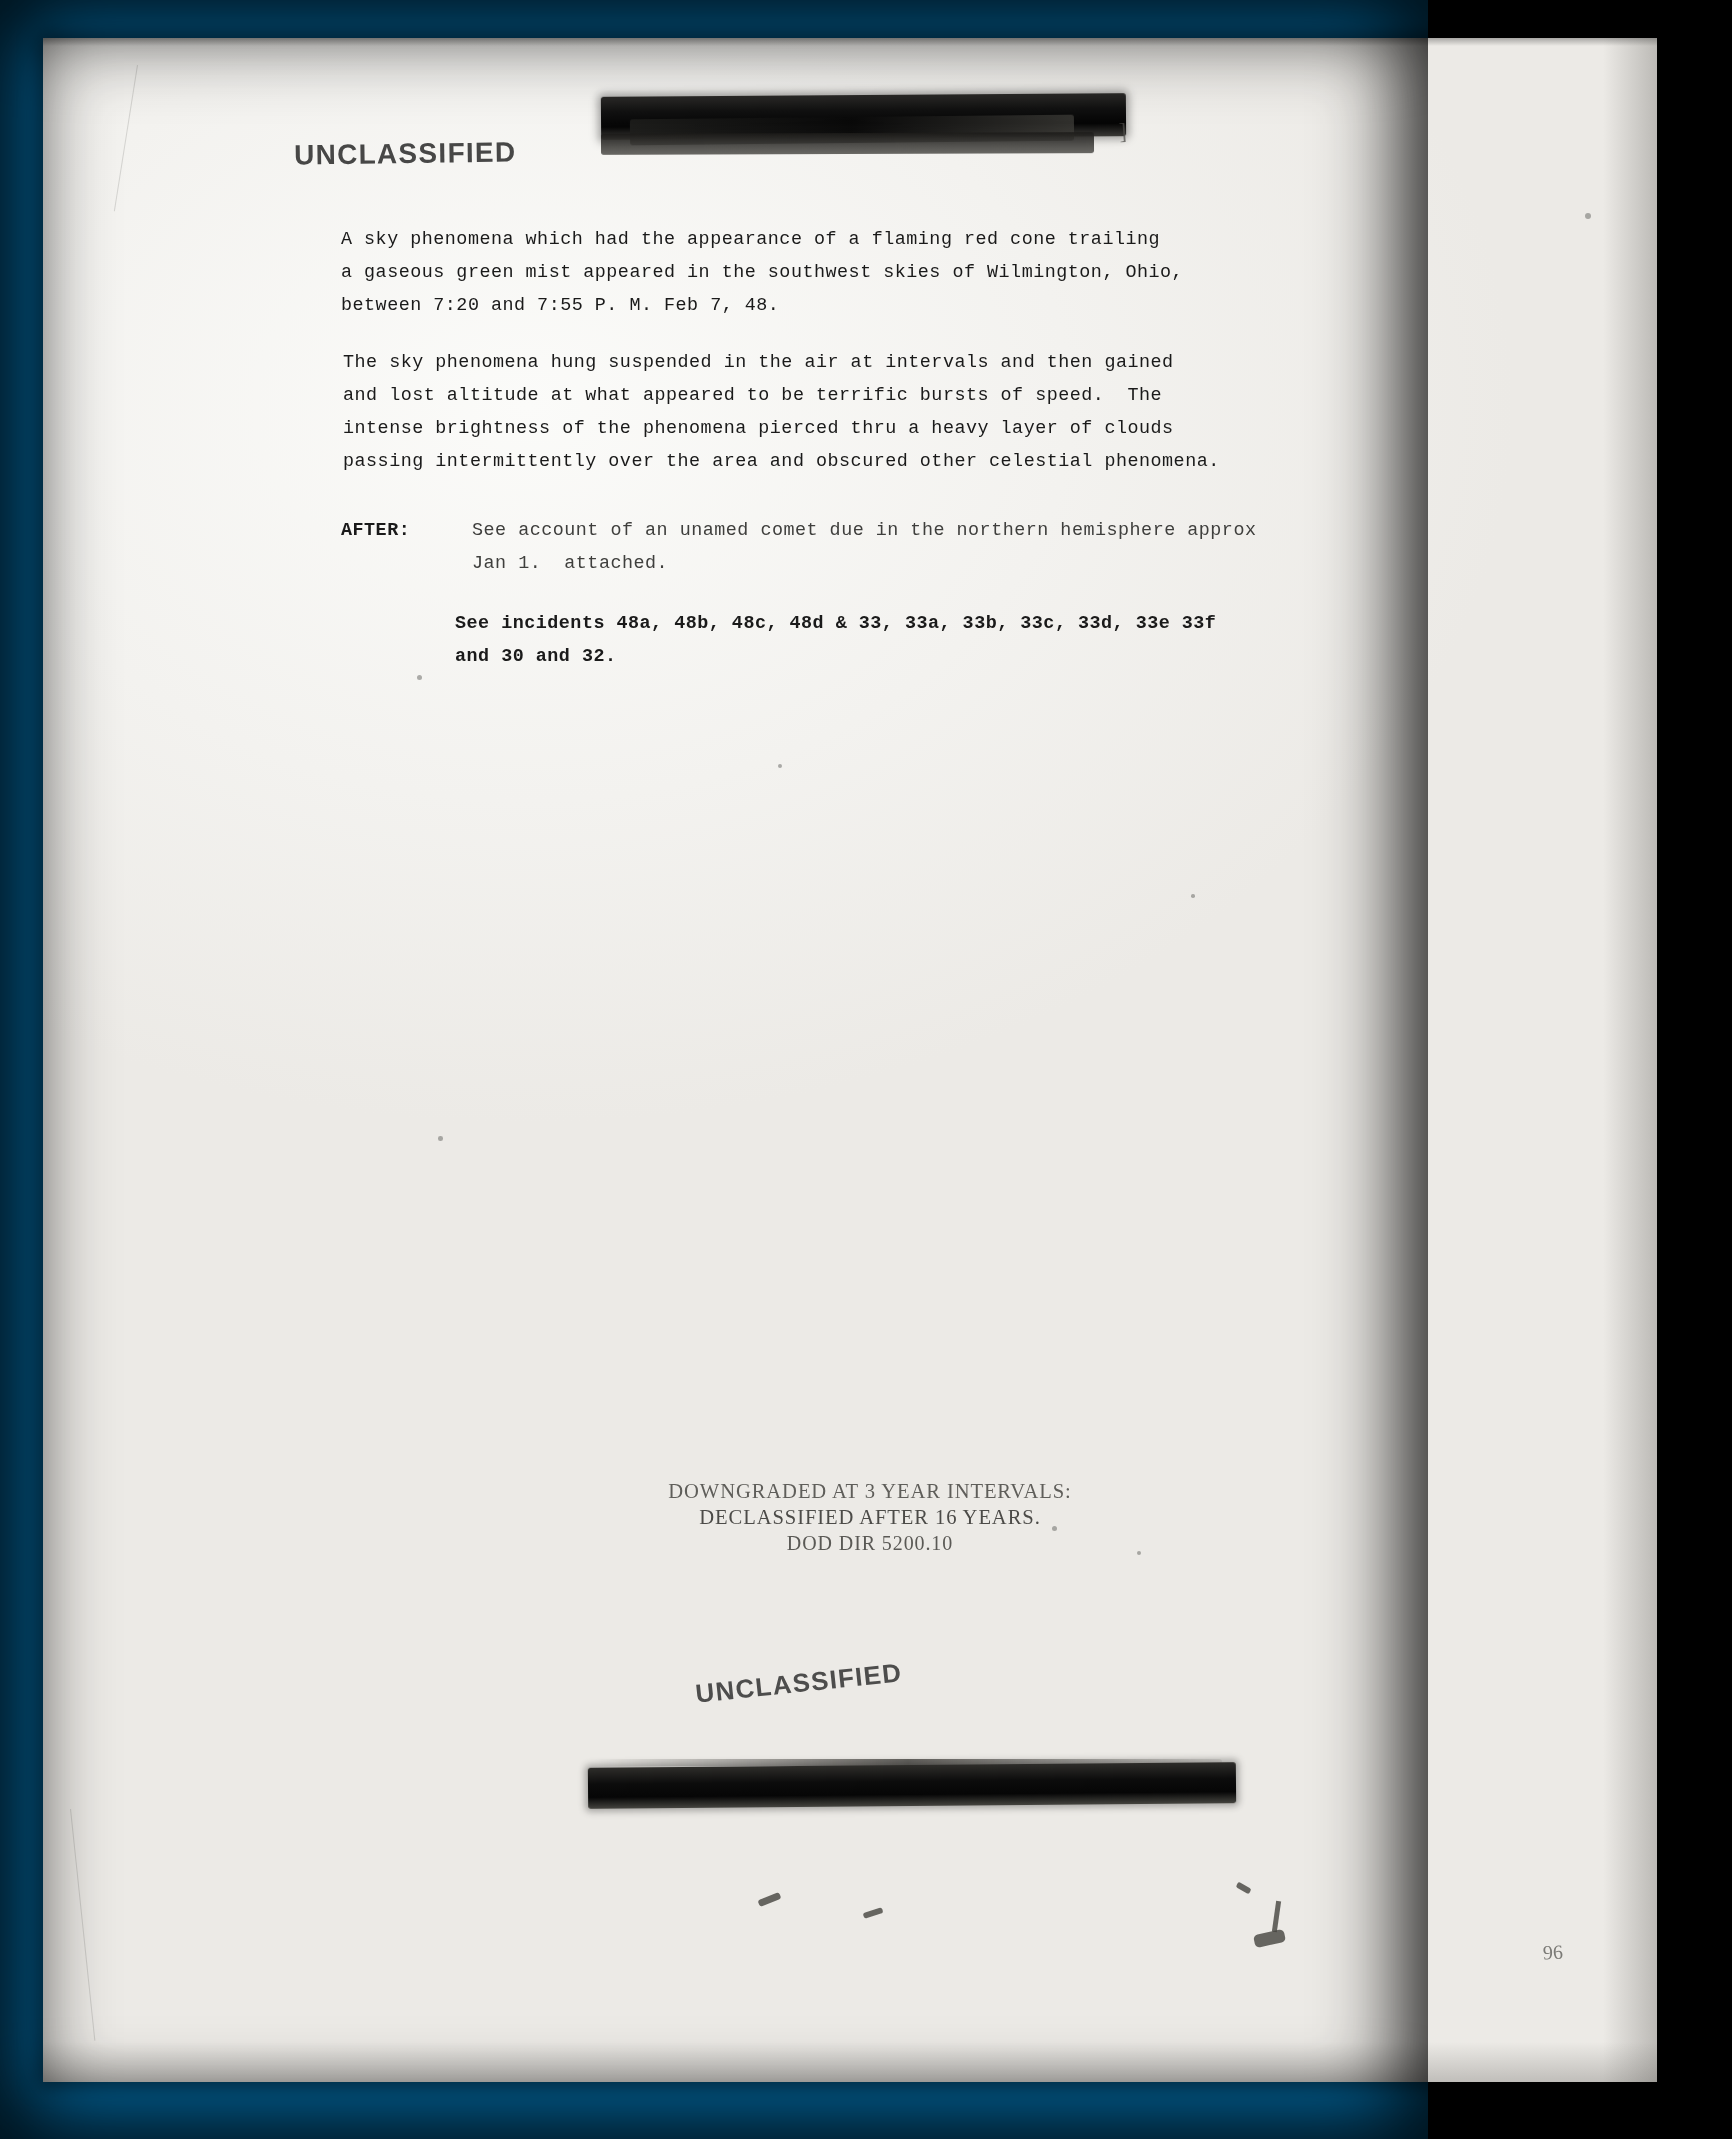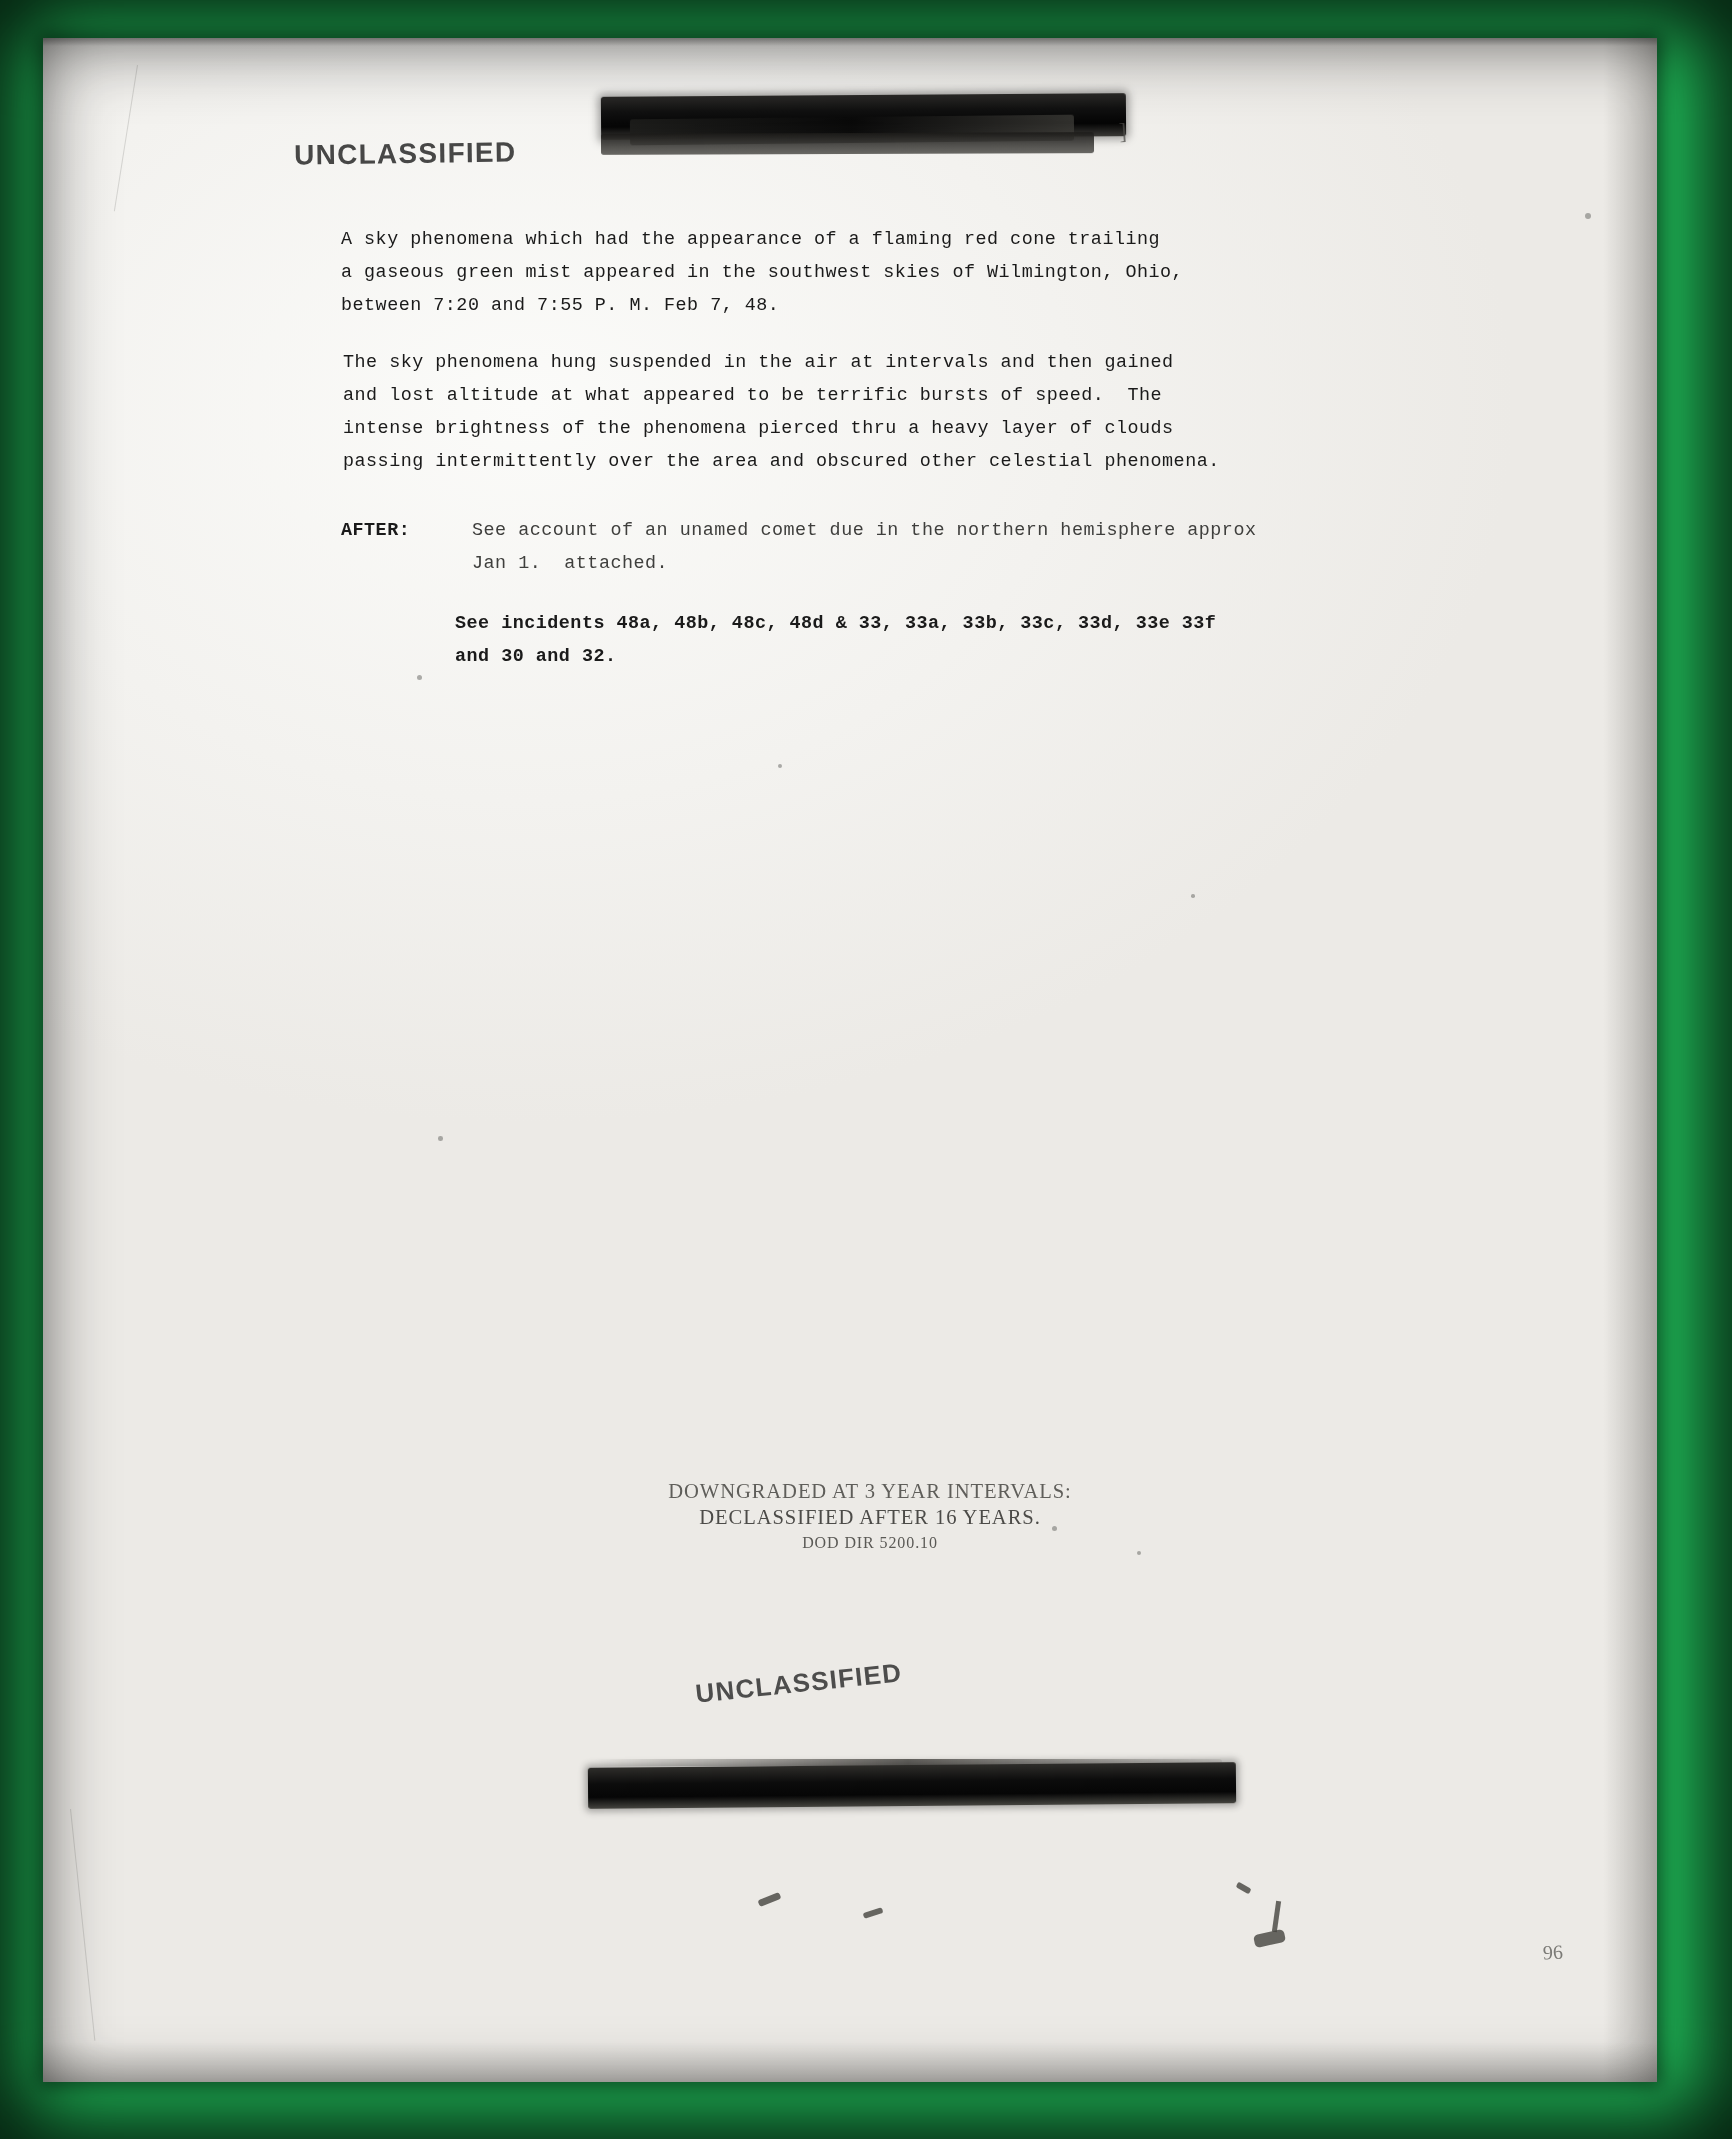--- a/index.html
+++ b/index.html
@@ -10,23 +10,23 @@
   body {
     width: 1732px;
     height: 2140px;
     font-family: "Liberation Mono", monospace;
     overflow: hidden;
   }
 
   
   #photo {
     position: relative;
-    width: 1732px;
+    width: 1428px;
     height: 2140px;
-    background: #22c55e;
+    background: #0369a1;
   }
 
   
   #photo::after {
     content: "";
     position: absolute;
     inset: 0;
     pointer-events: none;
     box-shadow: inset 0 0 81px 27px rgba(0,0,0,0.85);
   }
@@ -189,21 +189,21 @@
     top: 1401px;
     width: 596px;
     text-align: center;
     font-family: "Liberation Serif", serif;
     color: #5f5e5a;
     letter-spacing: 0.9px;
     margin-top: 40px;
   }
   #downgrade .dg-line1 { font-size: 20.6px; line-height: 25px; }
   #downgrade .dg-line2 { font-size: 20.6px; line-height: 26px; color: #4c4b48; }
-  #downgrade .dg-line3 { font-size: 16px; line-height: 26px; color: #5a5955; }
+  #downgrade .dg-line3 { font-size: 20px; line-height: 26px; color: #5a5955; }
 
   
   .speck {
     position: absolute;
     background: #6e6d69;
     border-radius: 50%;
     opacity: 0.55;
   }
   #mark-page-number {
     position: absolute;

